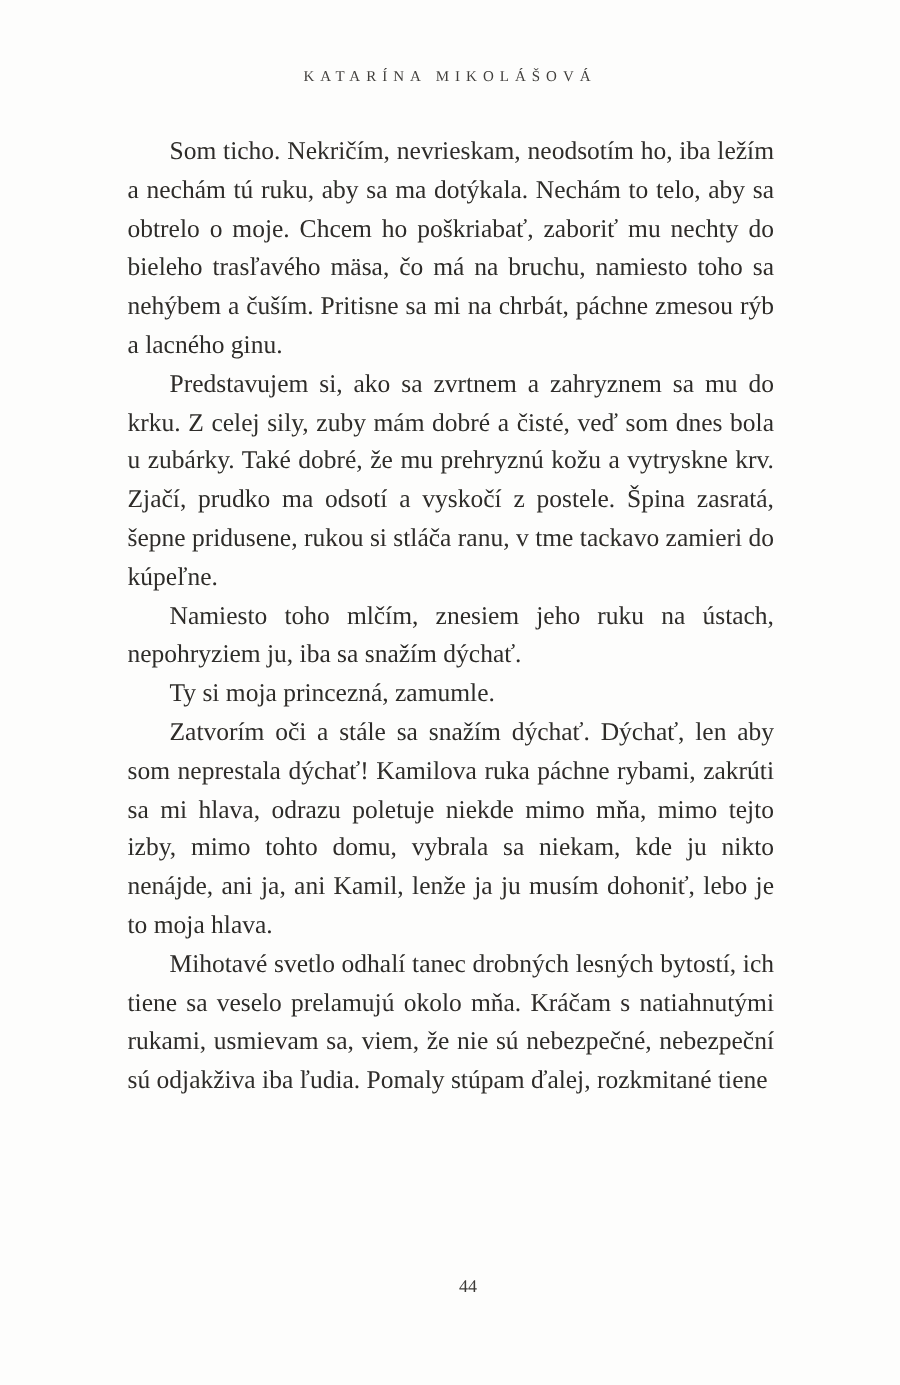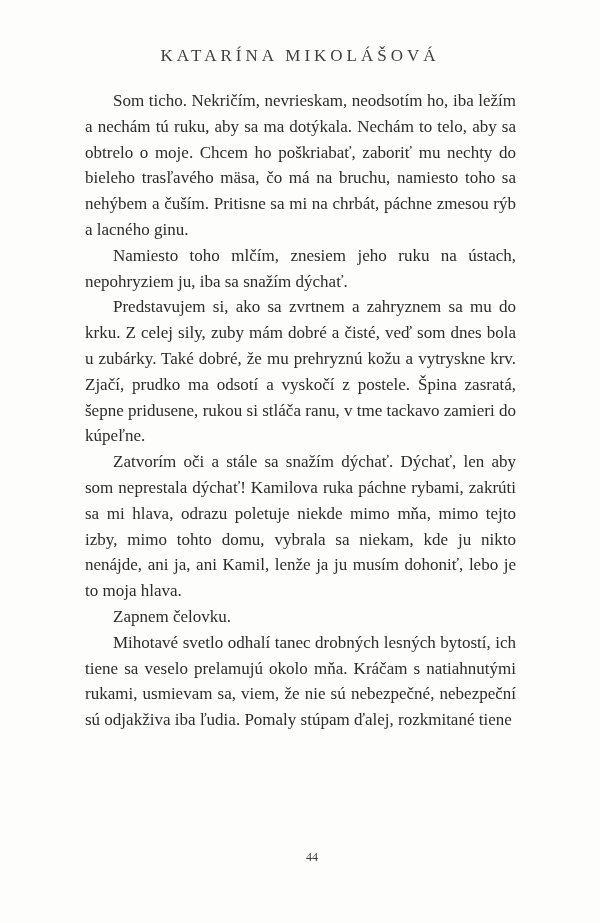--- a/index.html
+++ b/index.html
@@ -15,21 +15,21 @@
     font-family: "Liberation Serif", "DejaVu Serif", serif;
     color: #2e2c29;
     overflow: hidden;
   }
   .running-head {
     position: absolute;
     top: 46px;
     left: 0;
     width: 100%;
     text-align: center;
-    font-size: 17px;
+    font-size: 10px;
     letter-spacing: 4px;
     color: #413f3c;
     text-transform: uppercase;
   }
   .text-block {
     position: absolute;
     left: 85px;
     top: 88px;
     width: 431px;
     font-size: 17px;
@@ -53,22 +53,22 @@
 </style>
 </head>
 <body>
 
 <div class="page">
 
   <div class="running-head">KATARÍNA MIKOLÁŠOVÁ</div>
 
   <div class="text-block">
     <p>Som ticho. Nekričím, nevrieskam, neodsotím ho, iba ležím a nechám tú ruku, aby sa ma dotýkala. Nechám to telo, aby sa obtrelo o moje. Chcem ho poškriabať, zaboriť mu nechty do bieleho trasľavého mäsa, čo má na bruchu, namiesto toho sa nehýbem a čuším. Pritisne sa mi na chrbát, páchne zmesou rýb a lacného ginu.</p>
+    <p>Predstavujem si, ako sa zvrtnem a zahryznem sa mu do krku. Z celej sily, zuby mám dobré a čisté, veď som dnes bola u zubárky. Také dobré, že mu prehryznú kožu a vytryskne krv. Zjačí, prudko ma odsotí a vyskočí z postele. Špina zasratá, šepne pridusene, rukou si stláča ranu, v tme tackavo zamieri do kúpeľne.</p>
     <p>Namiesto toho mlčím, znesiem jeho ruku na ústach, nepohryziem ju, iba sa snažím dýchať.</p>
-    <p>Predstavujem si, ako sa zvrtnem a zahryznem sa mu do krku. Z celej sily, zuby mám dobré a čisté, veď som dnes bola u zubárky. Také dobré, že mu prehryznú kožu a vytryskne krv. Zjačí, prudko ma odsotí a vyskočí z postele. Špina zasratá, šepne pridusene, rukou si stláča ranu, v tme tackavo zamieri do kúpeľne.</p>
+    <p>Ty si moja princezná, zamumle.</p>
     <p>Zatvorím oči a stále sa snažím dýchať. Dýchať, len aby som neprestala dýchať! Kamilova ruka páchne rybami, zakrúti sa mi hlava, odrazu poletuje niekde mimo mňa, mimo tejto izby, mimo tohto domu, vybrala sa niekam, kde ju nikto nenájde, ani ja, ani Kamil, lenže ja ju musím dohoniť, lebo je to moja hlava.</p>
-    <p>Zapnem čelovku.</p>
     <p>Mihotavé svetlo odhalí tanec drobných lesných bytostí, ich tiene sa veselo prelamujú okolo mňa. Kráčam s natiahnutými rukami, usmievam sa, viem, že nie sú nebezpečné, nebezpeční sú odjakživa iba ľudia. Pomaly stúpam ďalej, rozkmitané tiene</p>
   </div>
 
   <div class="page-number">44</div>
 
 </div>
 
 </body></html>

